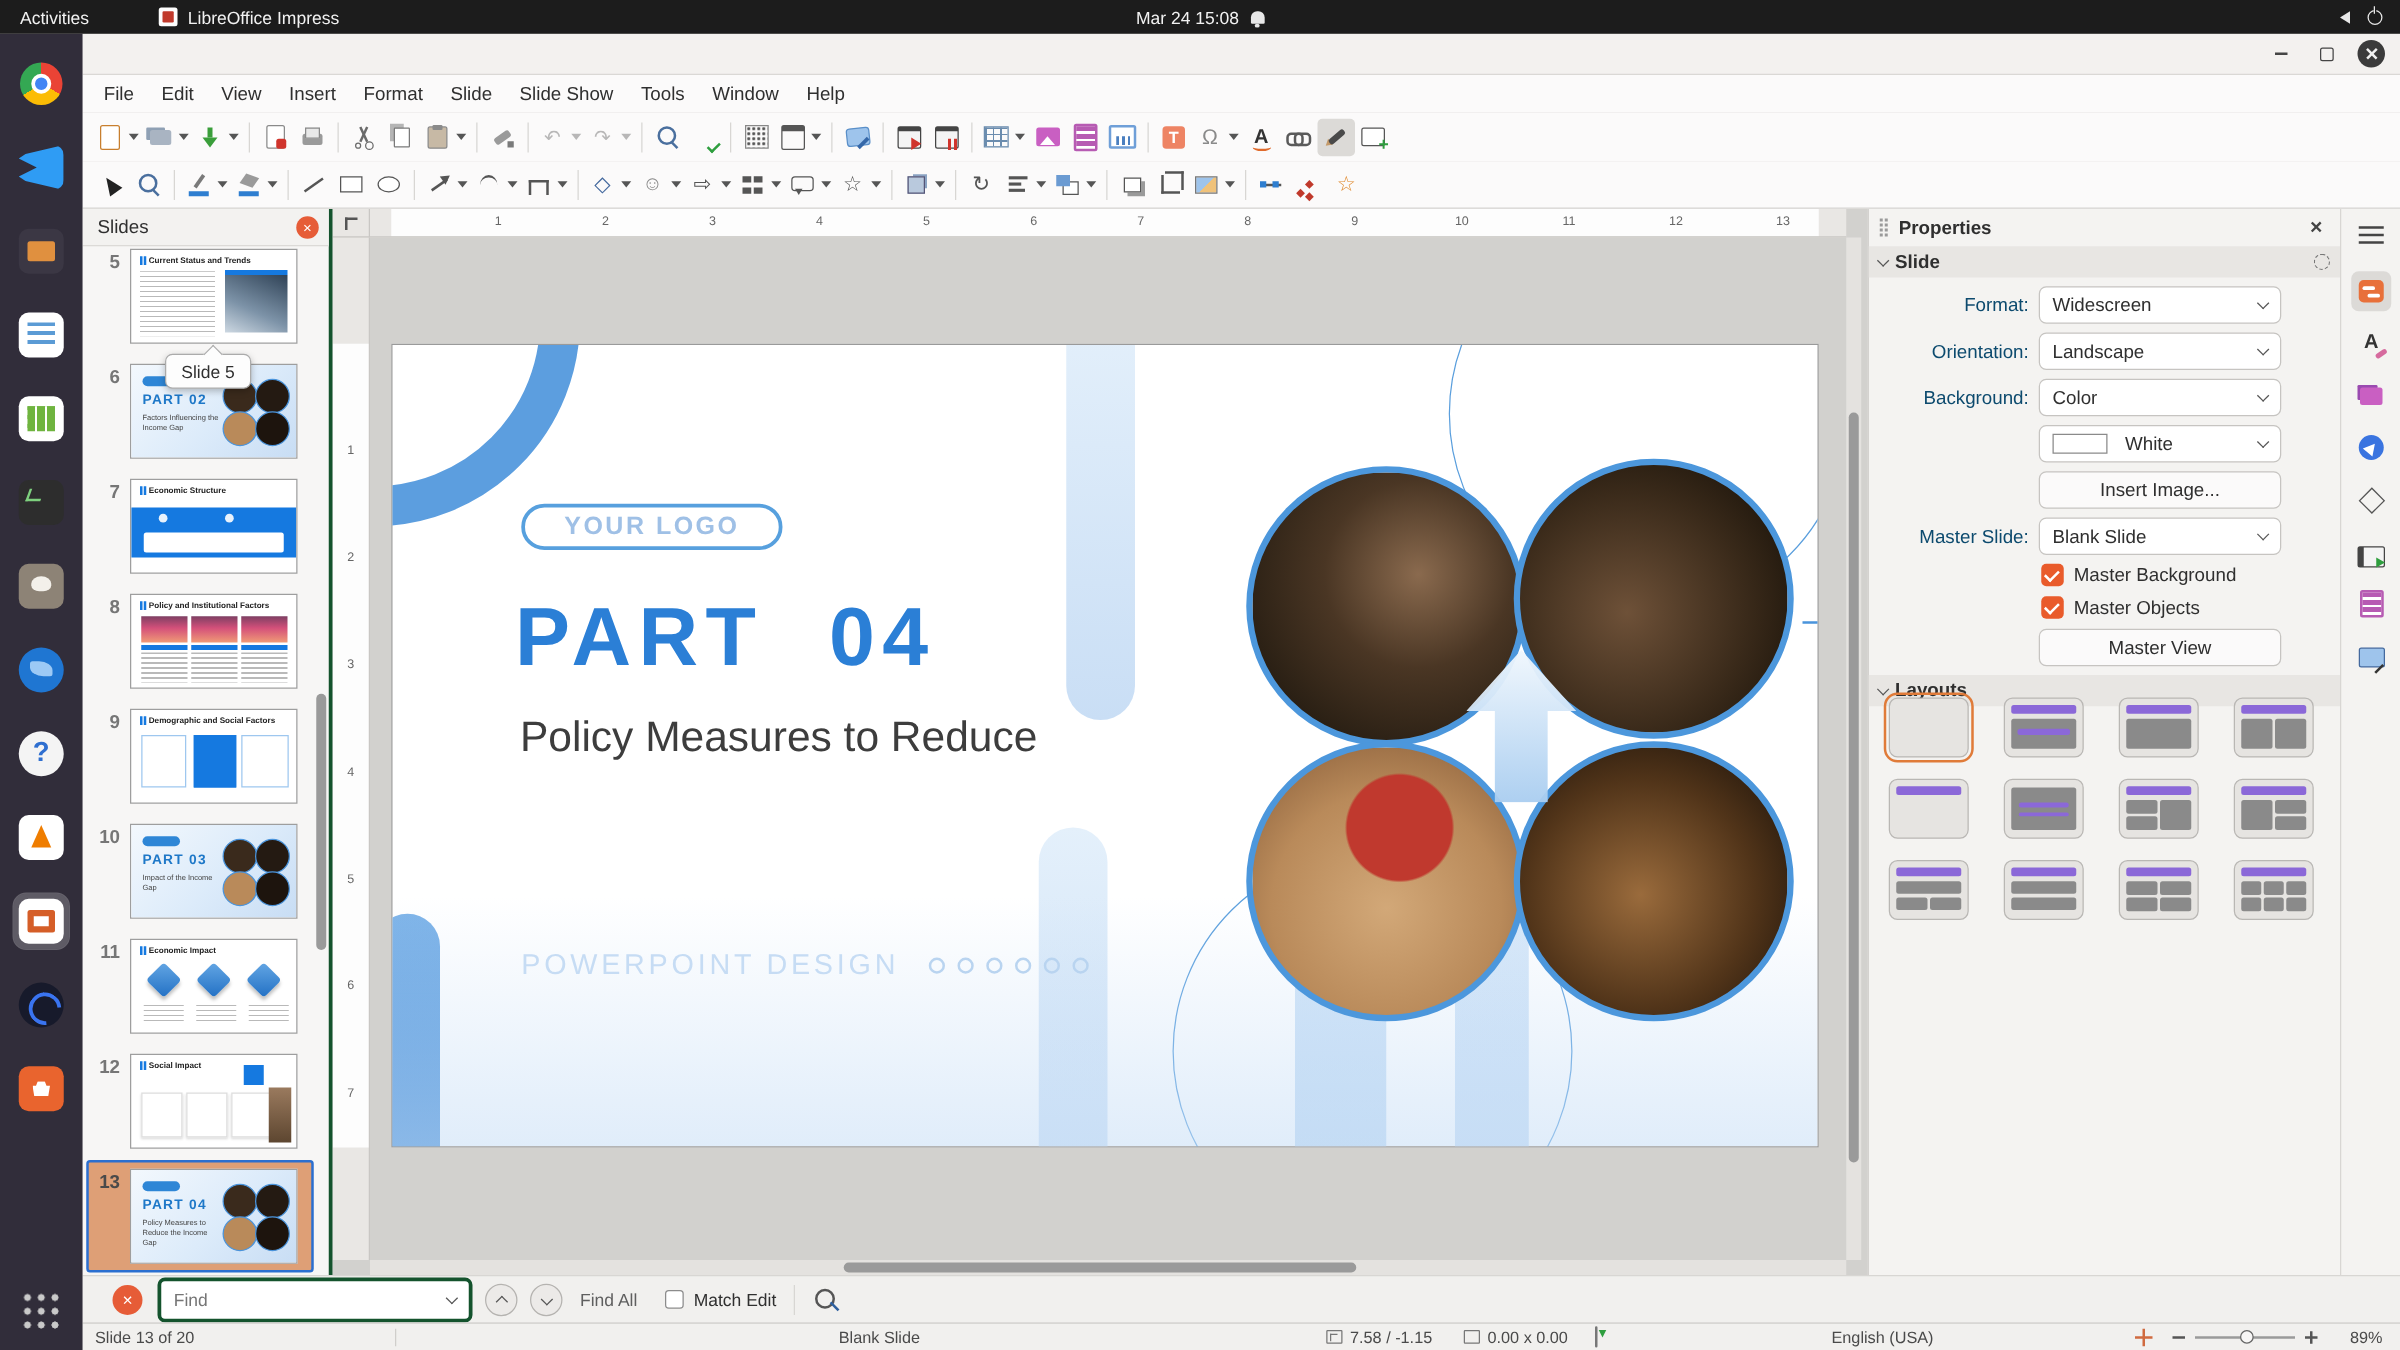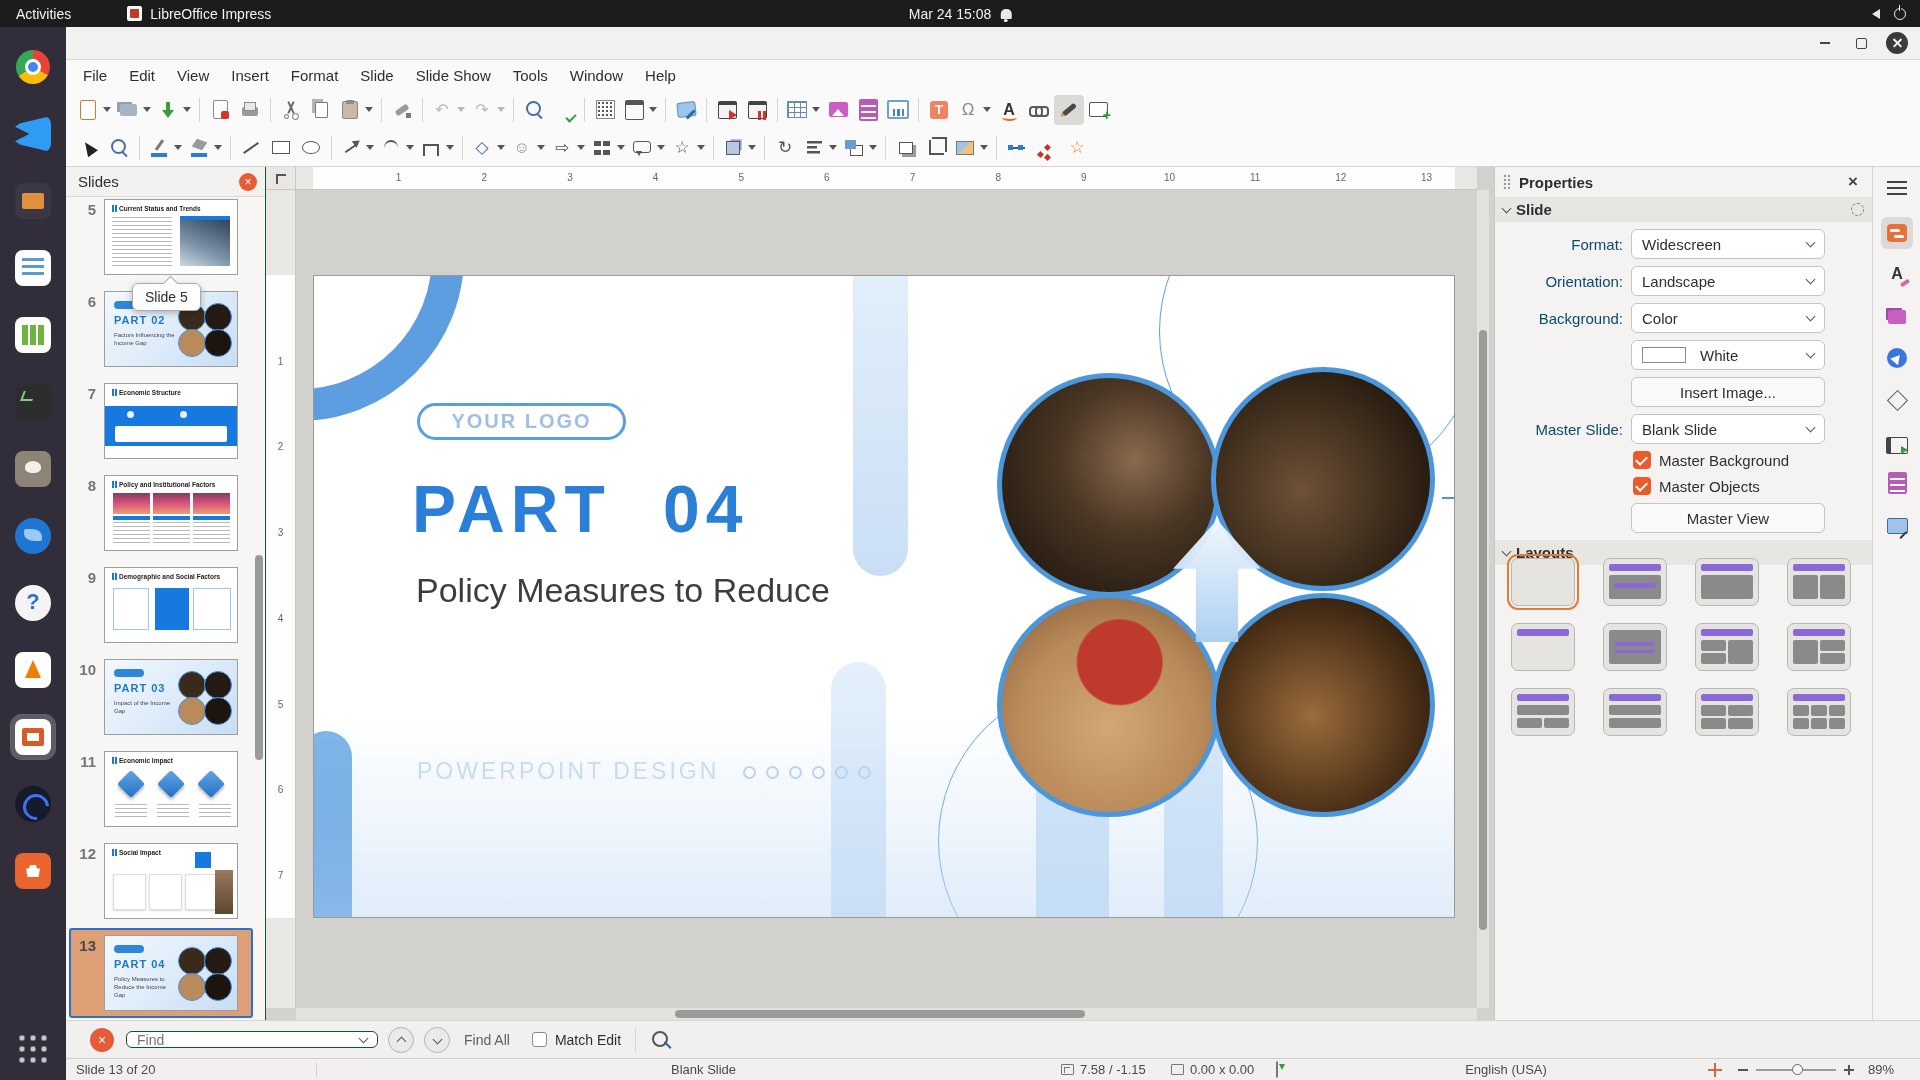--- a/index.html
+++ b/index.html
@@ -142,21 +142,21 @@
   .ti-shadow::after{content:"";width:12px;height:10px;background:#fff;border:1.5px solid #555;box-shadow:3px 3px 0 #9a9a9a}
   .ti-crop::after{content:"";width:13px;height:13px;border-left:2px solid #555;border-bottom:2px solid #555}
   .ti-crop::before{content:"";position:absolute;width:13px;height:13px;border-right:2px solid #555;border-top:2px solid #555;transform:translate(3px,-3px)}
   .ti-image-filter::after{content:"";width:16px;height:12px;background:linear-gradient(135deg,#9ec4ec 50%,#f0c27a 50%);border:1.3px solid #777}
   .ti-edit-points::after{content:"";width:16px;height:2px;background:#555}
   .ti-edit-points::before{content:"";position:absolute;width:5px;height:5px;background:#2e7ed0;left:2px;box-shadow:10px 0 0 #2e7ed0}
   .ti-glue-points::after{content:"";width:5px;height:5px;background:#c0392b;transform:rotate(45deg);box-shadow:7px 7px 0 #c0392b,-0px 10px 0 #c0392b}
   .ti-animation{color:#e08a2e;font-size:17px}
 
   
-  #slidespanel{position:absolute;left:66px;top:167px;width:200px;height:853px;background:#f7f6f5;border-right:1px solid #14532d;z-index:30}
+  #slidespanel{position:absolute;left:66px;top:167px;width:200px;height:853px;background:#f7f6f5;border-right:3px solid #14532d;z-index:30}
   .sp-header{height:30px;display:flex;align-items:center;padding:0 8px 0 12px;font-size:15px;color:#2f2f2f;border-bottom:1px solid #dcdad7;background:#f3f2f0}
   .sp-close{margin-left:auto;width:18px;height:18px;border-radius:50%;background:#e65c37;color:#fff;display:flex;align-items:center;justify-content:center;font-size:12px;line-height:1}
   .slide-row{position:absolute;left:0;width:100%;height:76px}
   .slide-num{position:absolute;left:6px;top:2px;width:24px;text-align:right;font-size:15px;font-weight:700;color:#767676}
   .thumb{position:absolute;left:38px;top:0;width:134px;height:76px;background:#fff;border:1px solid #9e9e9e;overflow:hidden}
   .sel-wrap{position:absolute;left:3px;right:12px;top:-7px;bottom:-7px;background:#de9f76;border:2px solid #2b6fd0;border-radius:3px}
   .sp-scroll{position:absolute;right:2px;top:388px;width:8px;height:205px;background:#9a9a9a;border-radius:4px}
   
   .tt-title{position:absolute;left:7px;top:5px;font-size:6.5px;font-weight:700;color:#222;padding-left:7px;white-space:nowrap}
   .tt-title::before{content:"";position:absolute;left:0;top:0;width:2px;height:7px;background:#1579e0;box-shadow:3px 0 0 #1579e0}
@@ -273,21 +273,21 @@
   .si-shapes::after{content:"";width:13px;height:13px;border:1.8px solid #555;transform:rotate(45deg)}
   .si-transition::after{content:"";width:19px;height:15px;background:#f4f4f4;border:1.5px solid #444;border-left:5px solid #444;border-radius:2px}
   .si-transition::before{content:"";position:absolute;z-index:1;right:0;bottom:2px;width:0;height:0;border-top:4px solid transparent;border-bottom:4px solid transparent;border-left:7px solid #2e9e3e}
   .si-animation::after{content:"";width:15px;height:18px;background:repeating-linear-gradient(#b75bb3 0 4px,#fff 4px 6px);border:2px solid #b75bb3;border-radius:2px}
   .si-master::after{content:"";width:19px;height:14px;background:#9ec4ec;border:1.5px solid #44699e;border-radius:2px}
   .si-master::before{content:"";position:absolute;z-index:1;right:0;bottom:1px;width:9px;height:2.4px;background:#333;transform:rotate(-45deg)}
 
   
   #findbar{position:absolute;left:66px;top:1020px;width:1854px;height:38px;background:#f1f0ee;border-top:1px solid #d8d6d3;display:flex;align-items:center;z-index:40;font-size:14px;color:#5f5f5f}
   .fb-close{width:24px;height:24px;border-radius:50%;background:#e65c37;color:#fff;display:flex;align-items:center;justify-content:center;margin:0 12px 0 24px;font-size:14px}
-  .fb-combo{width:252px;height:17px;background:#fff;border:1px solid #14532d;border-radius:6px;display:flex;align-items:center;position:relative}
+  .fb-combo{width:252px;height:36px;background:#fff;border:3px solid #14532d;border-radius:6px;display:flex;align-items:center;position:relative}
   .fb-combo input{border:none;outline:none;flex:1;padding:0 10px;font-size:14px;font-family:inherit;background:transparent;color:#2f2f2f}
   .fb-combo .chev{position:absolute;right:10px}
   .fb-circ{width:26px;height:26px;border:1px solid #b5b3b0;border-radius:50%;background:#eceae8;display:flex;align-items:center;justify-content:center;margin-left:10px}
   .fb-circ .chev{margin:0}
   .chev.up{transform:rotate(-135deg);margin-top:3px}
   .fb-label{margin-left:14px}
   .fb-cb{width:15px;height:15px;border:1px solid #8c8c8c;border-radius:3px;background:#fff;margin-left:22px}
   .fb-sep{width:1px;height:24px;background:#d8d6d3;margin:0 14px}
   .fb-fr{width:22px;height:22px;position:relative}
   .fb-fr::before{content:"";width:12px;height:12px;border:2px solid #555;border-radius:50%;position:absolute;left:2px;top:2px}
@@ -307,21 +307,21 @@
   .mini-ic.arrow::after{content:"";position:absolute;left:2px;top:2px;width:5px;height:5px;border-left:1.6px solid #777;border-top:1.6px solid #777}
   .mini-doc{width:11px;height:13px;border:1.4px solid #777;border-radius:1px;position:relative}
   .mini-doc::after{content:"";position:absolute;left:2px;top:2px;width:0;height:0;border-left:3px solid transparent;border-right:3px solid transparent;border-top:6px solid #2e9e3e}
   .zoomctl{position:absolute;left:1672px;display:flex;align-items:center;gap:8px}
   .zminus{width:10px;height:2px;background:#555}
   .ztrack{width:80px;height:2px;background:#9a9a9a;position:relative}
   .ztick{position:absolute;left:50%;top:-3px;width:1.6px;height:8px;background:#9a9a9a}
   .zhandle{position:absolute;left:36px;top:-5px;width:11px;height:11px;border-radius:50%;background:#f7f6f5;border:1.6px solid #666}
   .zplus{width:10px;height:10px;position:relative}
   .zplus::after{content:"";position:absolute;inset:0;background:linear-gradient(#555 0 0) 50% 0/2px 10px no-repeat,linear-gradient(#555 0 0) 0 50%/10px 2px no-repeat}
-  .sb-zoomval{position:absolute;left:1790px;width:50px;text-align:center}
+  .sb-zoomval{position:absolute;left:1790px;width:50px;text-align:right}
 </style>
 </head>
 <body>
 
 <div id="topbar">
   <div class="tb-activities">Activities</div>
   <div class="tb-app">
     <span class="tb-appicon"></span>
     <span>LibreOffice Impress</span>
   </div>

